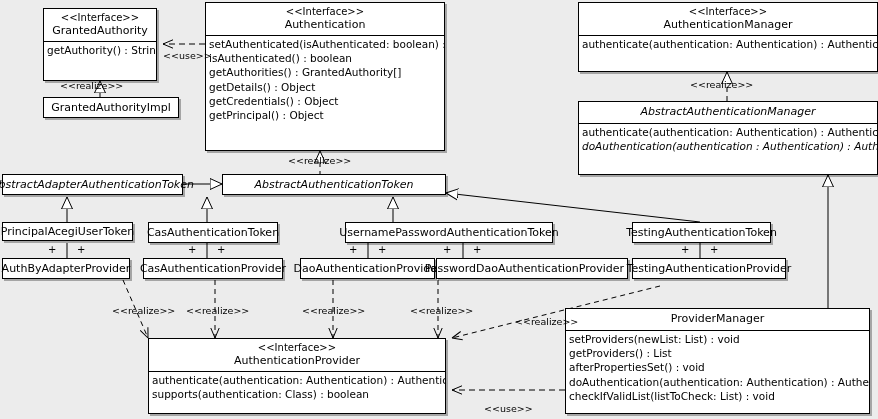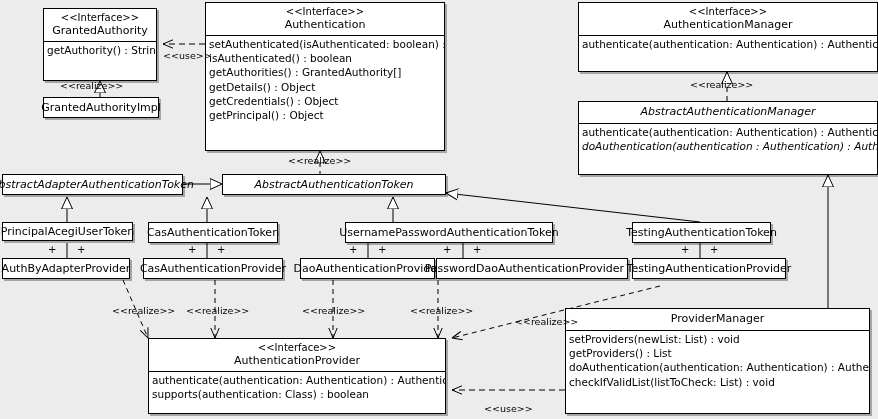--- a/index.html
+++ b/index.html
@@ -186,21 +186,21 @@
   <div class="uml" style="left:43px;top:8px;width:114px;height:73px;">
     <div class="hdr with-body">
       <span class="stereo">&lt;&lt;Interface&gt;&gt;</span>
       <span class="cname">GrantedAuthority</span>
     </div>
     <div class="ops">
       <span class="op">getAuthority() : String</span>
     </div>
   </div>
 
-  <div class="uml simple" style="left:43px;top:97px;width:116px;height:21px;">
+  <div class="uml simple" style="left:43px;top:97px;width:136px;height:21px;">
     <span class="cname">GrantedAuthorityImpl</span>
   </div>
 
   <div class="uml" style="left:205px;top:2px;width:240px;height:149px;">
     <div class="hdr with-body">
       <span class="stereo">&lt;&lt;Interface&gt;&gt;</span>
       <span class="cname">Authentication</span>
     </div>
     <div class="ops">
       <span class="op">setAuthenticated(isAuthenticated: boolean) : void</span>
@@ -287,20 +287,21 @@
     </div>
   </div>
 
   <div class="uml" style="left:565px;top:308px;width:305px;height:106px;">
     <div class="hdr with-body" style="padding-top:3px;padding-bottom:4px;">
       <span class="cname">ProviderManager</span>
     </div>
     <div class="ops">
       <span class="op">setProviders(newList: List) : void</span>
       <span class="op">getProviders() : List</span>
+      <span class="op">afterPropertiesSet() : void</span>
       <span class="op">doAuthentication(authentication: Authentication) : Authentication</span>
       <span class="op">checkIfValidList(listToCheck: List) : void</span>
     </div>
   </div>
 
   <span class="edge-label" style="left:163px;top:50px;">&lt;&lt;use&gt;&gt;</span>
 
   <span class="edge-label" style="left:60px;top:80px;">&lt;&lt;realize&gt;&gt;</span>
 
   <span class="edge-label" style="left:288px;top:155px;">&lt;&lt;realize&gt;&gt;</span>

